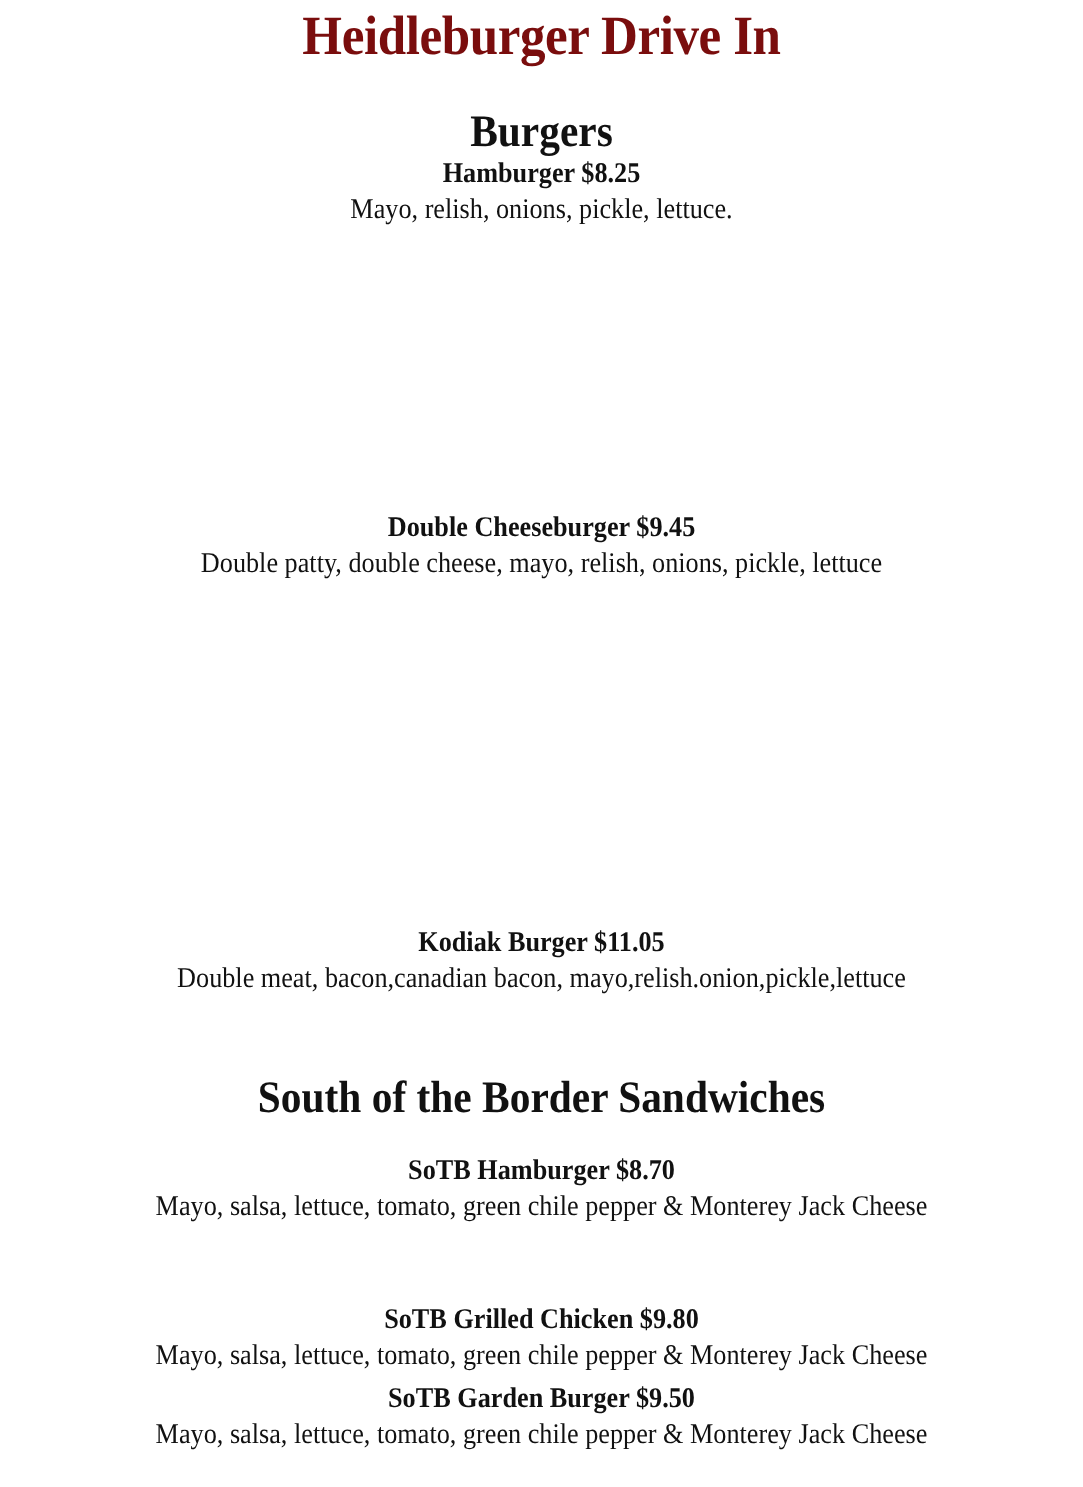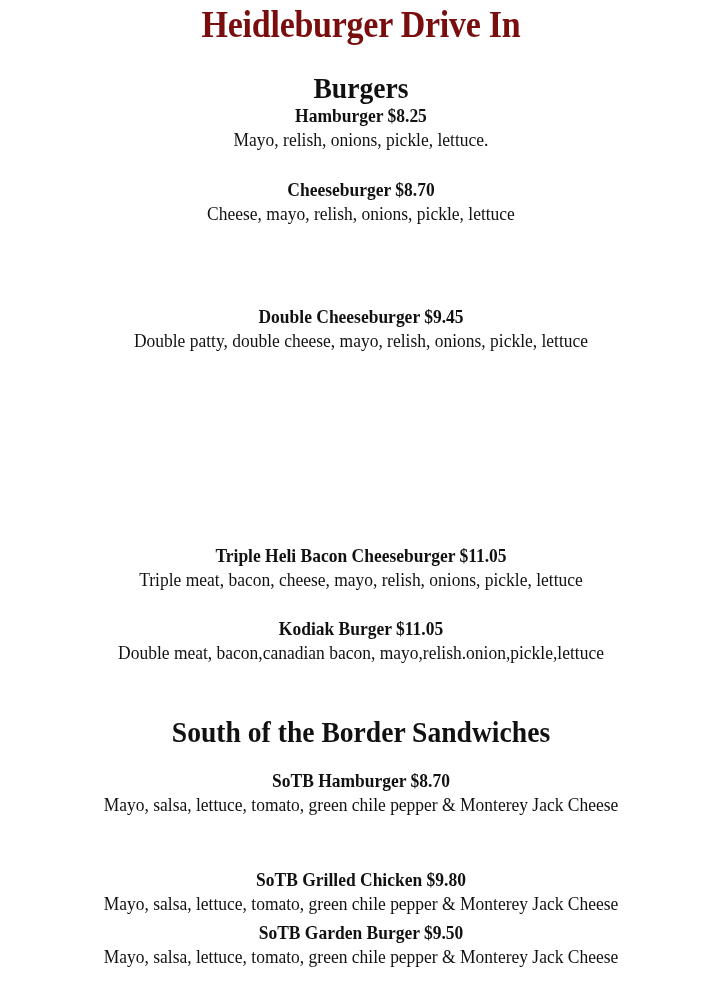--- a/index.html
+++ b/index.html
@@ -35,31 +35,23 @@
 
 <div class="page">
   <div class="title">Heidleburger Drive In</div>
 
   <div class="section-heading" style="top:70px">Burgers</div>
 
   <div class="item" style="top:104px">
     <div class="item-name">Hamburger $8.25</div>
     <div class="item-desc">Mayo, relish, onions, pickle, lettuce.</div>
   </div>
-  <div class="item" style="top:178px">
-    <div class="item-name">Cheeseburger $8.70</div>
-    <div class="item-desc">Cheese, mayo, relish, onions, pickle, lettuce</div>
-  </div>
-  <div class="item" style="top:305px">
+  <div class="item" style="top:340px">
     <div class="item-name">Double Cheeseburger $9.45</div>
     <div class="item-desc">Double patty, double cheese, mayo, relish, onions, pickle, lettuce</div>
-  </div>
-  <div class="item" style="top:544px">
-    <div class="item-name">Triple Heli Bacon Cheeseburger $11.05</div>
-    <div class="item-desc">Triple meat, bacon, cheese, mayo, relish, onions, pickle, lettuce</div>
   </div>
   <div class="item" style="top:617px">
     <div class="item-name">Kodiak Burger $11.05</div>
     <div class="item-desc">Double meat, bacon,canadian bacon, mayo,relish.onion,pickle,lettuce</div>
   </div>
 
   <div class="section-heading" style="top:714px">South of the Border Sandwiches</div>
 
   <div class="item" style="top:769px">
     <div class="item-name">SoTB Hamburger $8.70</div>

